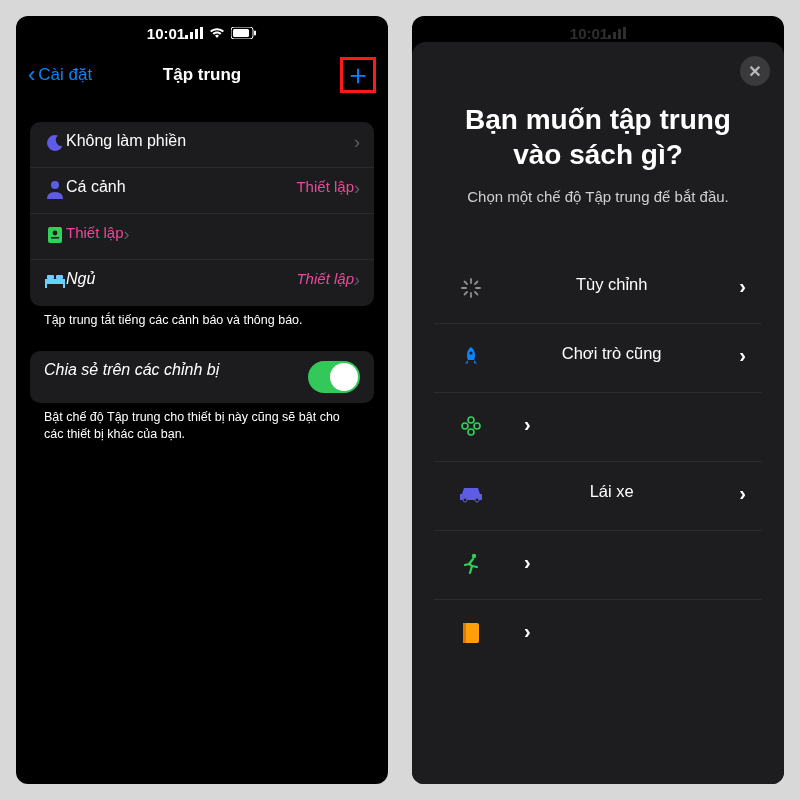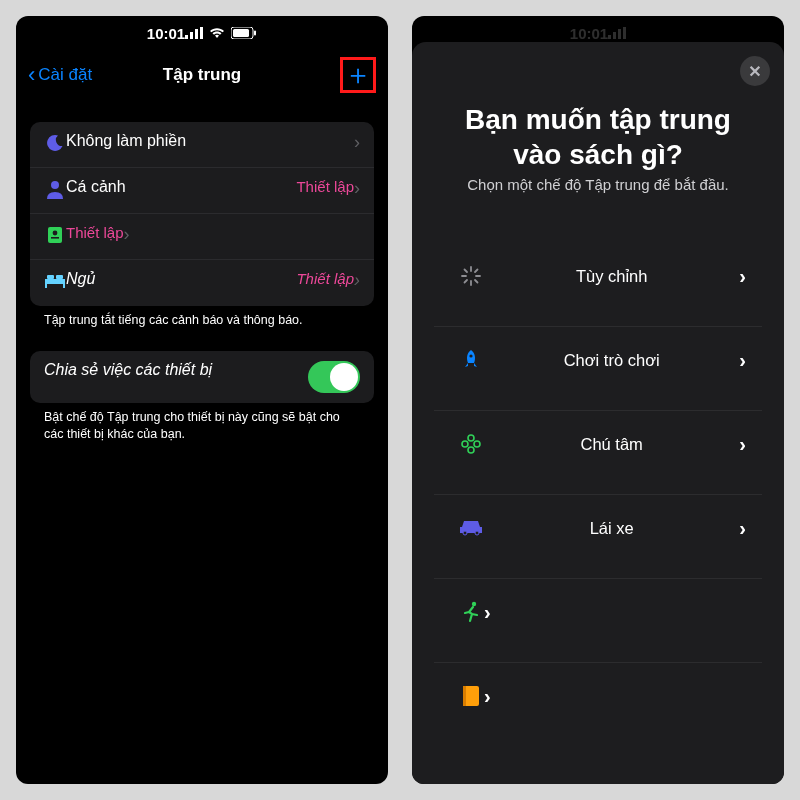--- a/index.html
+++ b/index.html
@@ -108,26 +108,27 @@
     background:#3a3a3c; color:#b9b9bf;
     display:flex; align-items:center; justify-content:center;
     font-size:16px; font-weight:700;
   }
   .sheet h1 {
     font-size:28px; font-weight:700; text-align:center;
     margin-top:40px; line-height:1.25;
   }
   .sheet .sub {
     text-align:center; font-size:15px; color:#d0d0d3;
-    margin-top:4px;
+    margin-top:16px;
   }
   .option-list { margin-top:50px; }
   .opt {
-    display:flex; align-items:center;
-    padding: 20px 10px 37px 24px;
+    display:flex; align-items:flex-start;
+    padding: 20px 10px 22px 24px;
+    gap:40px;
     border-bottom:1px solid #2c2c2e;
   }
   .opt:last-child { border-bottom:none; }
   .opt .icon { width:26px; height:26px; display:flex;align-items:center;justify-content:center; }
   .opt .label { flex:1; text-align:center; font-size:16.5px; }
   .opt .chevron { color:#fff; font-size:20px; font-weight:600; margin-right:6px; }
   svg { display:block; }
 </style>
 </head>
 <body>
@@ -209,21 +210,21 @@
         </span>
         <span class="label">Ngủ</span>
         <span class="detail">Thiết lập</span>
         <span class="chevron">›</span>
       </div>
     </div>
     <div class="footnote">Tập trung tắt tiếng các cảnh báo và thông báo.</div>
 
     <div class="group" style="margin-top:22px">
       <div class="row">
-        <span class="label">Chia sẻ việc các thiết bị</span>
+        <span class="label">Chia sẻ trên các chỉnh bị</span>
         <span class="toggle"></span>
       </div>
     </div>
     <div class="footnote">Bật chế độ Tập trung cho thiết bị này cũng sẽ bật cho các thiết bị khác của bạn.</div>
   </div>
 </div>
 
 <div class="phone">
   <div class="statusbar" style="opacity:0.18">
     <span>10:01</span>
@@ -268,36 +269,35 @@
         <span class="chevron">›</span>
       </div>
 
       <div class="opt">
         <span class="icon">
           <svg width="22" height="22" viewBox="0 0 22 22">
               <path d="M11 1 C15 4 16 9 14 14 L8 14 C6 9 7 4 11 1 Z M8 14 L5 18 L8 17 Z M14 14 L17 18 L14 17 Z" fill="#0a84ff"></path>
               <circle cx="11" cy="7" r="1.6" fill="#1d1d1f"></circle>
             </svg>
         </span>
-        <span class="label">Chơi trò chơi</span>
+        <span class="label">Chơi trò cũng</span>
         <span class="chevron">›</span>
       </div>
 
       <div class="opt">
         <span class="icon">
           <svg width="22" height="22" viewBox="0 0 22 22">
               <g fill="none" stroke="#30d158" stroke-width="1.6">
                 <circle cx="11" cy="5" r="3"></circle>
                 <circle cx="11" cy="17" r="3"></circle>
                 <circle cx="5" cy="11" r="3"></circle>
                 <circle cx="17" cy="11" r="3"></circle>
               </g>
             </svg>
         </span>
-        <span class="label">Chú tâm</span>
         <span class="chevron">›</span>
       </div>
 
       <div class="opt">
         <span class="icon">
           <svg width="26" height="18" viewBox="0 0 26 18">
               <path d="M4 8 L6 2 L20 2 L22 8 L24 8 L24 14 L2 14 L2 8 Z" fill="#5e5ce6"></path>
               <circle cx="7" cy="14" r="2" fill="#1d1d1f" stroke="#5e5ce6"></circle>
               <circle cx="19" cy="14" r="2" fill="#1d1d1f" stroke="#5e5ce6"></circle>
             </svg>

